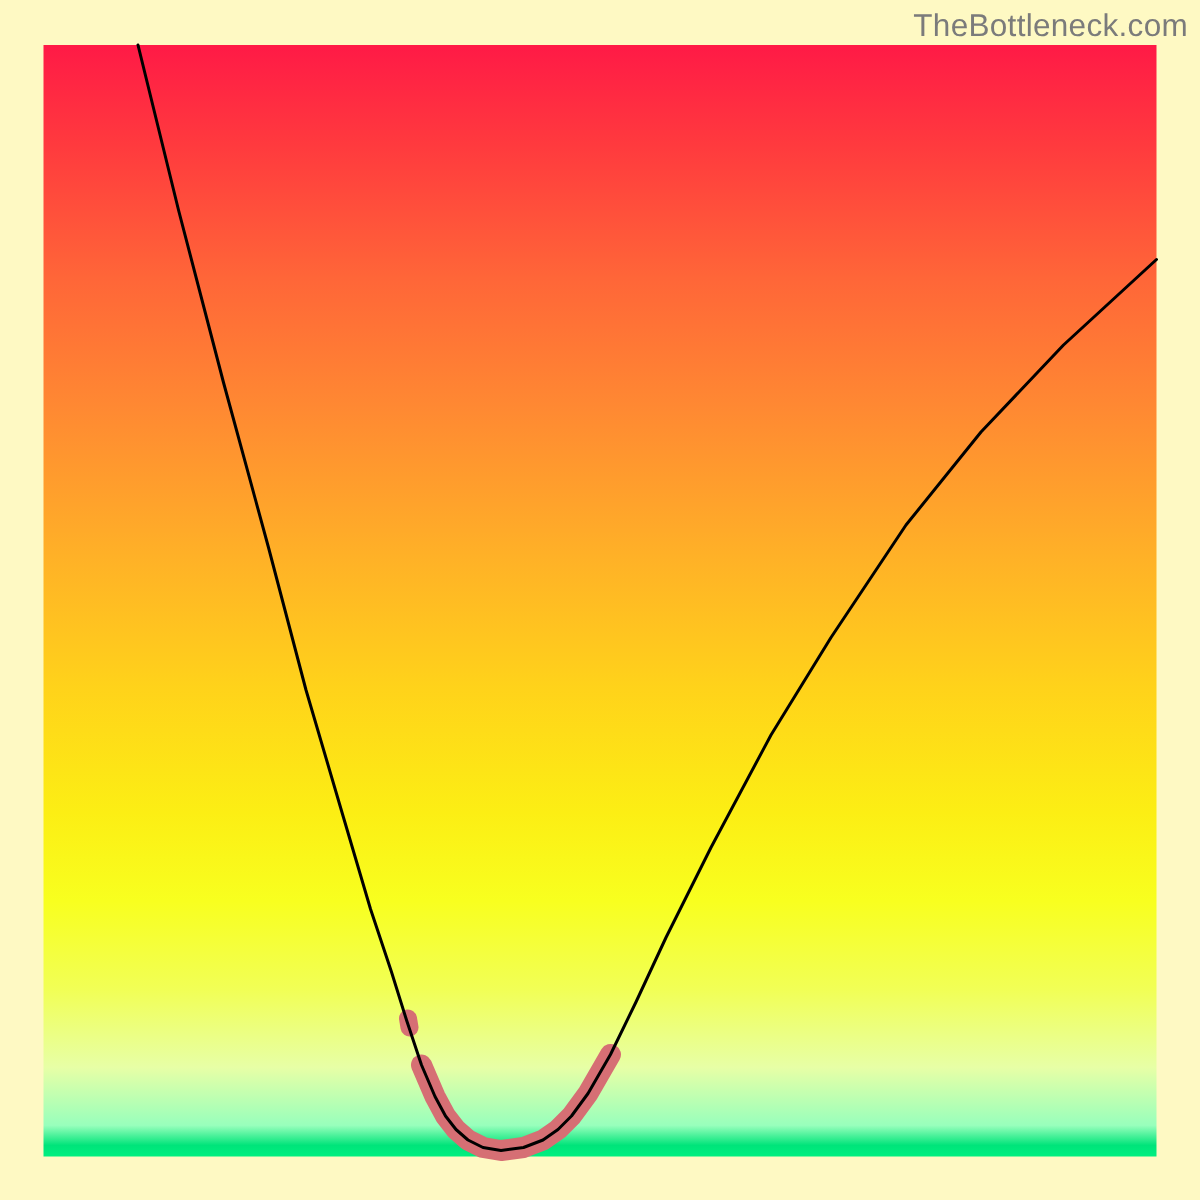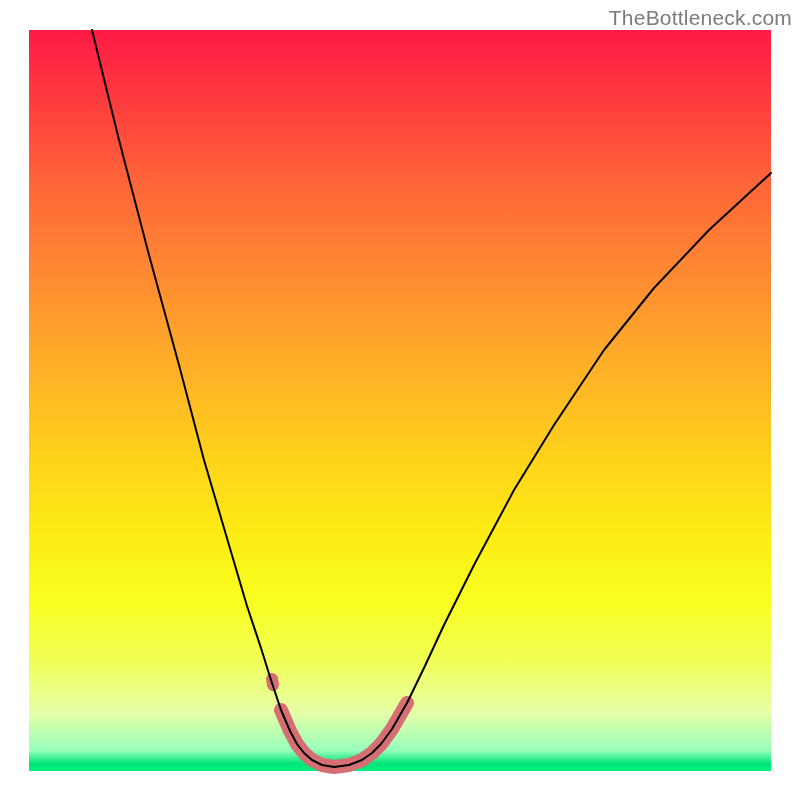--- a/index.html
+++ b/index.html
@@ -10,21 +10,21 @@
     overflow: hidden;
     background: #000;
     font-family: Arial, Helvetica, sans-serif;
   }
   .frame {
     position: absolute;
     left: 0;
     top: 0;
     width: 800px;
     height: 800px;
-    background: #ffffff;
+    background: #fef9c3;
   }
   .plot-area {
     position: absolute;
     left: 29px;
     top: 30px;
     width: 742px;
     height: 741px;
     background: linear-gradient(to bottom,
       #ff1a46 0%,
       #ff3a3e 9%,

